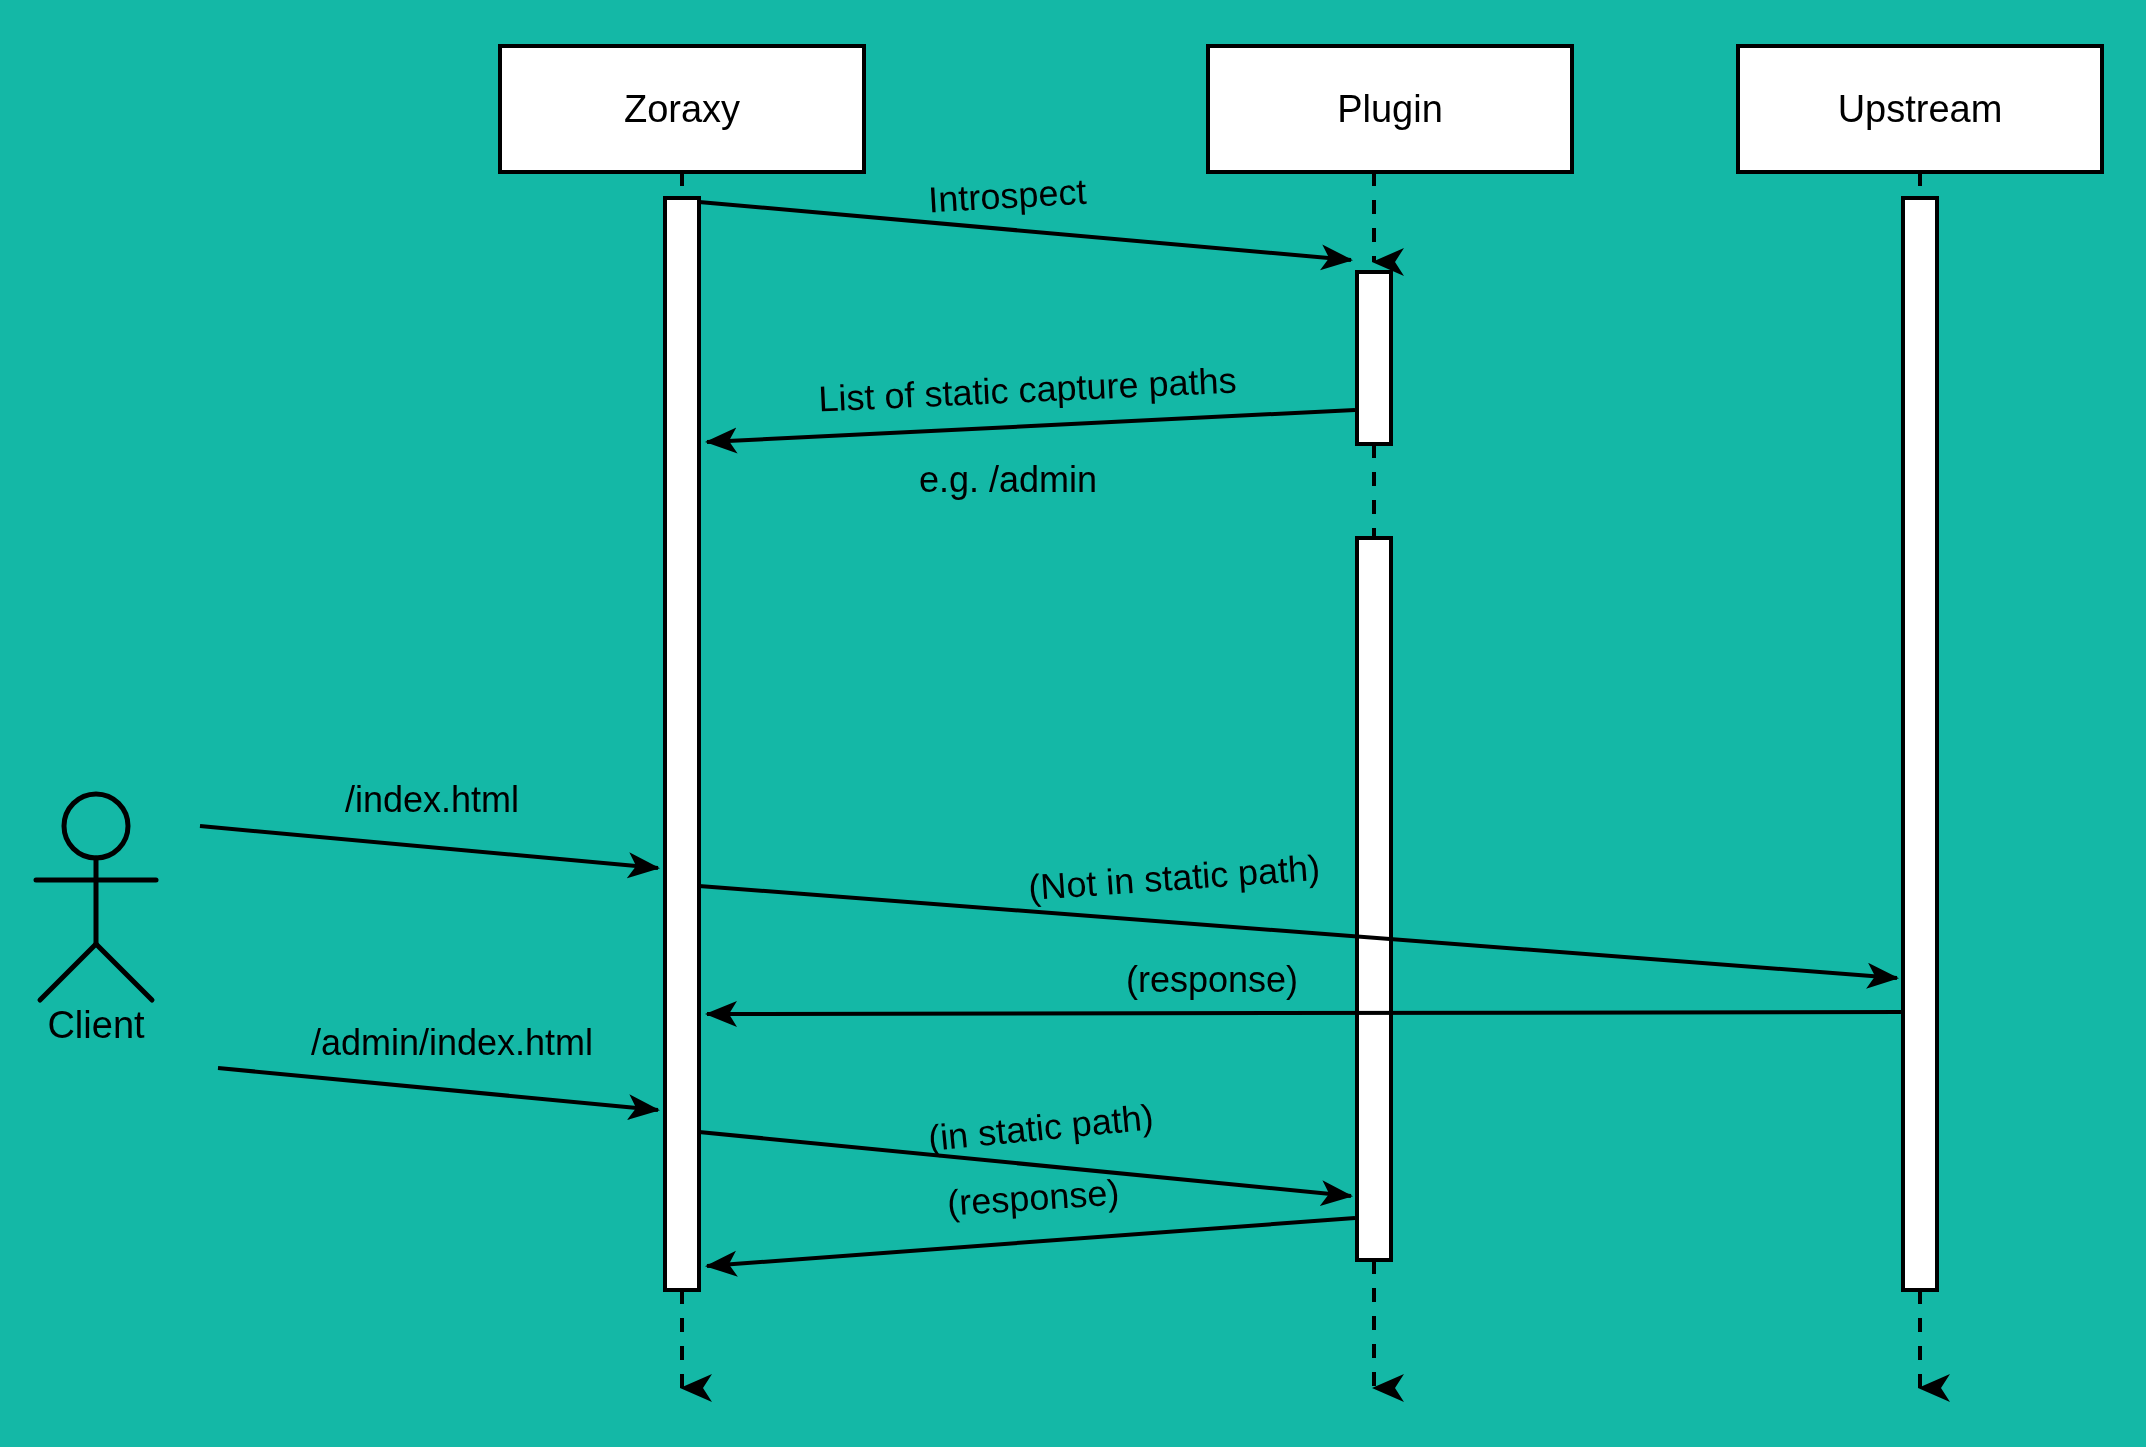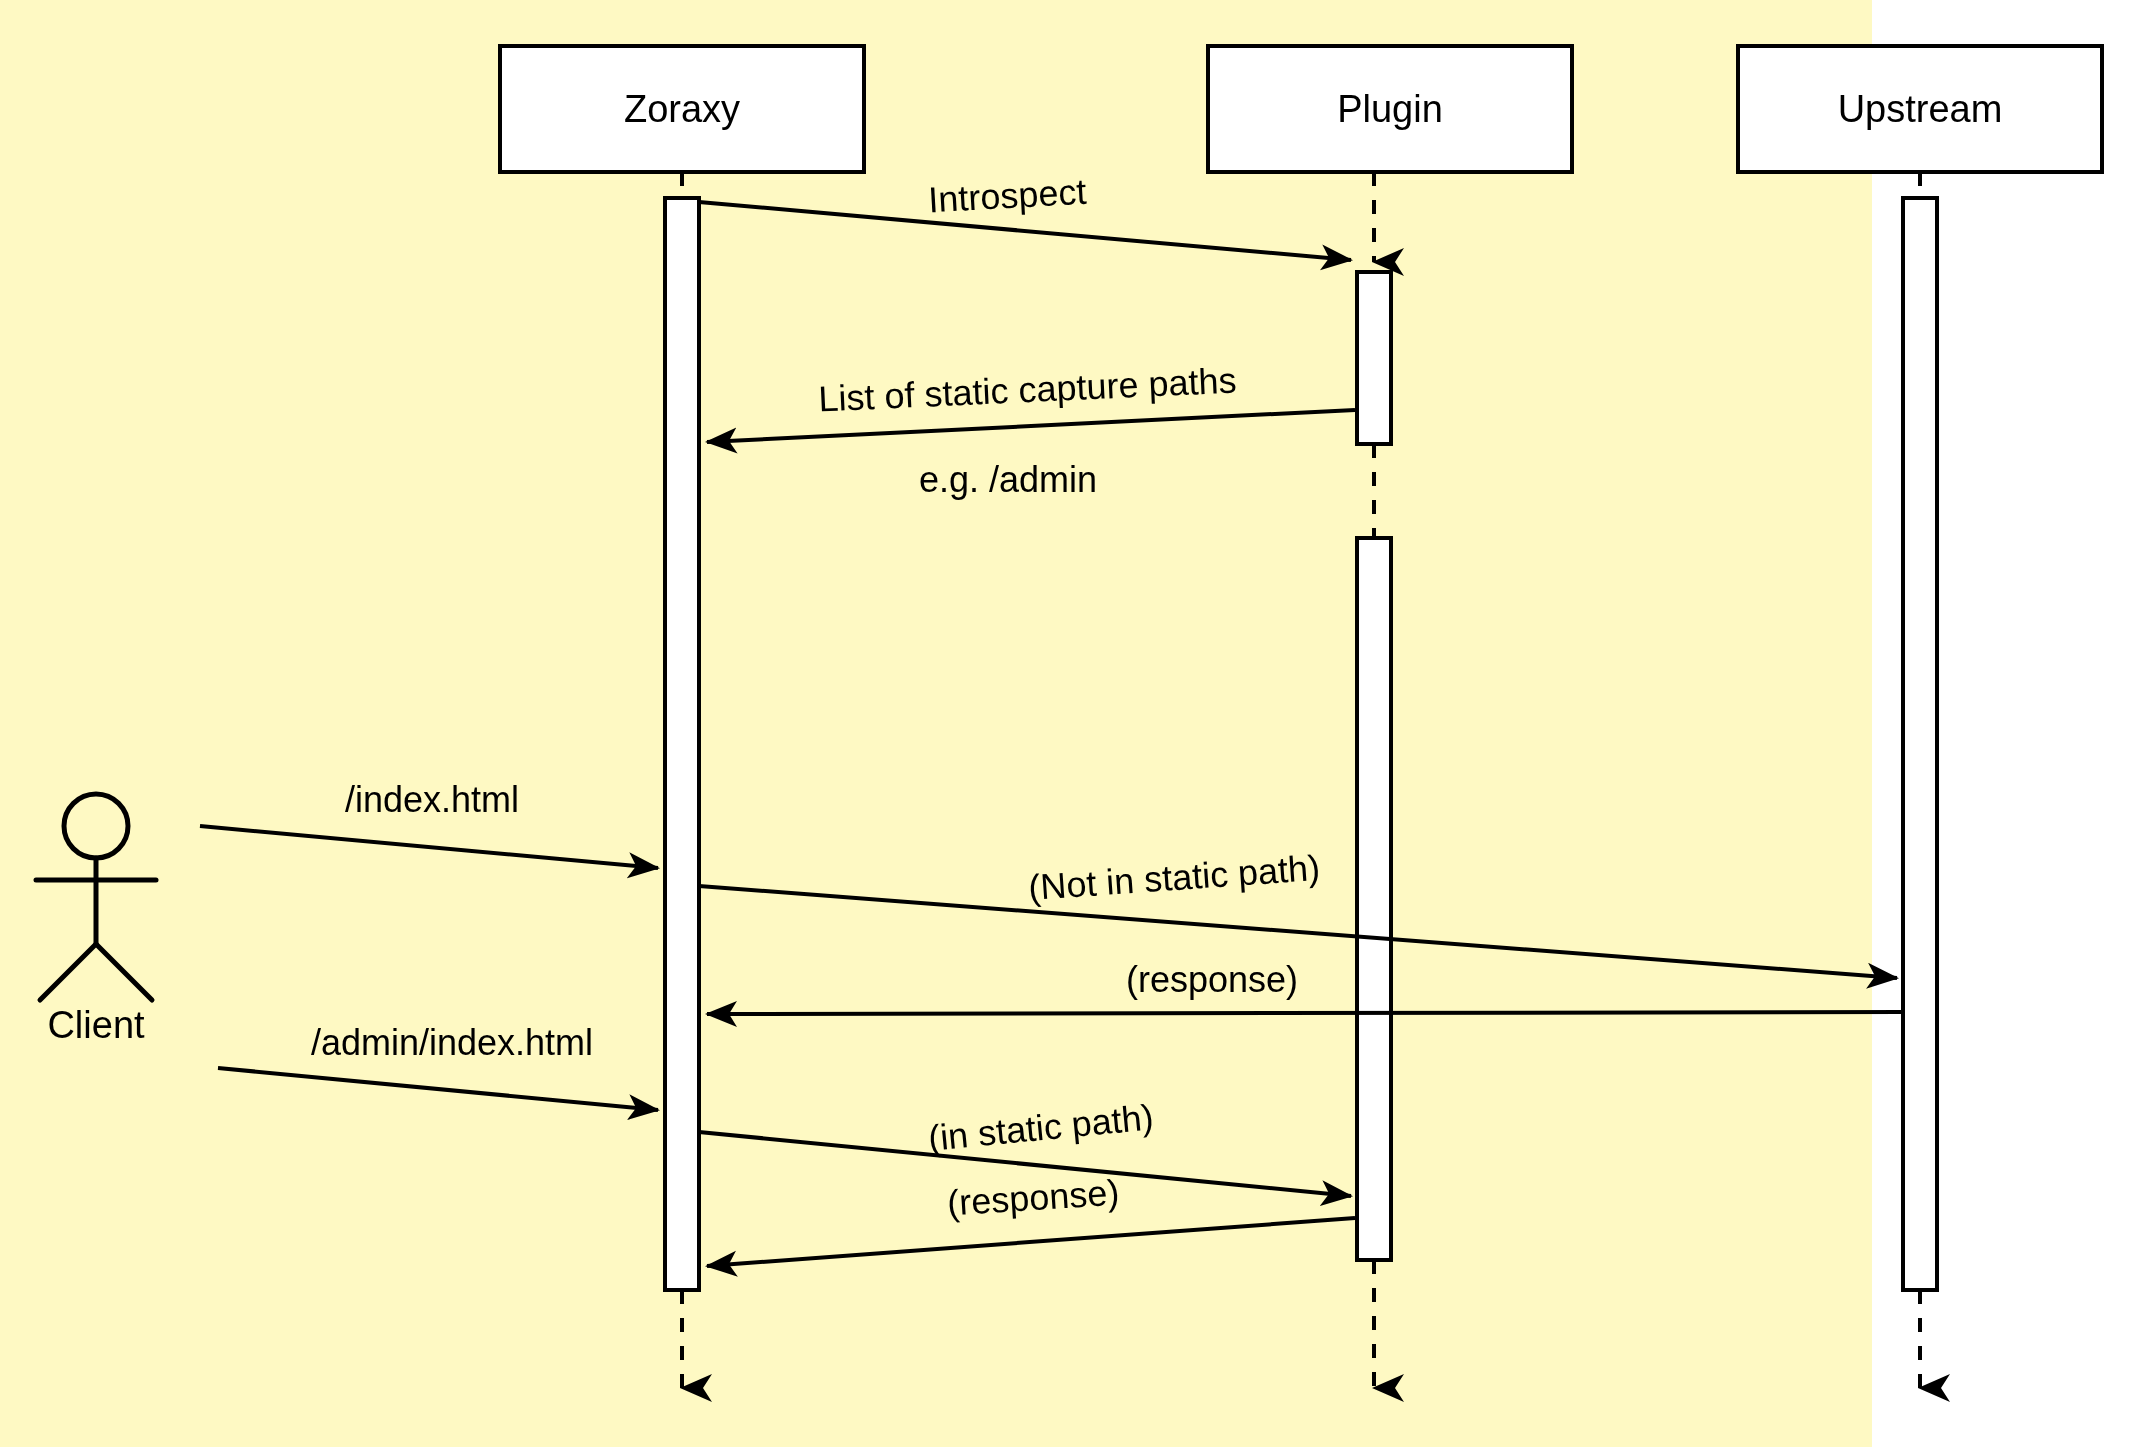--- a/index.html
+++ b/index.html
@@ -9,23 +9,23 @@
     background: #ffffff;
   }
   body {
     width: 2146px;
     height: 1447px;
     font-family: "Liberation Sans", sans-serif;
     overflow: hidden;
   }
   #diagram-root {
     position: relative;
-    width: 1872px;
+    width: 2146px;
     height: 1447px;
-    background: #fef9c3;
+    background: #14b8a6;
   }
   svg#seq-svg {
     display: block;
     width: 2146px;
     height: 1447px;
   }
   .box-rect {
     fill: #ffffff;
     stroke: #000000;
     stroke-width: 4;

